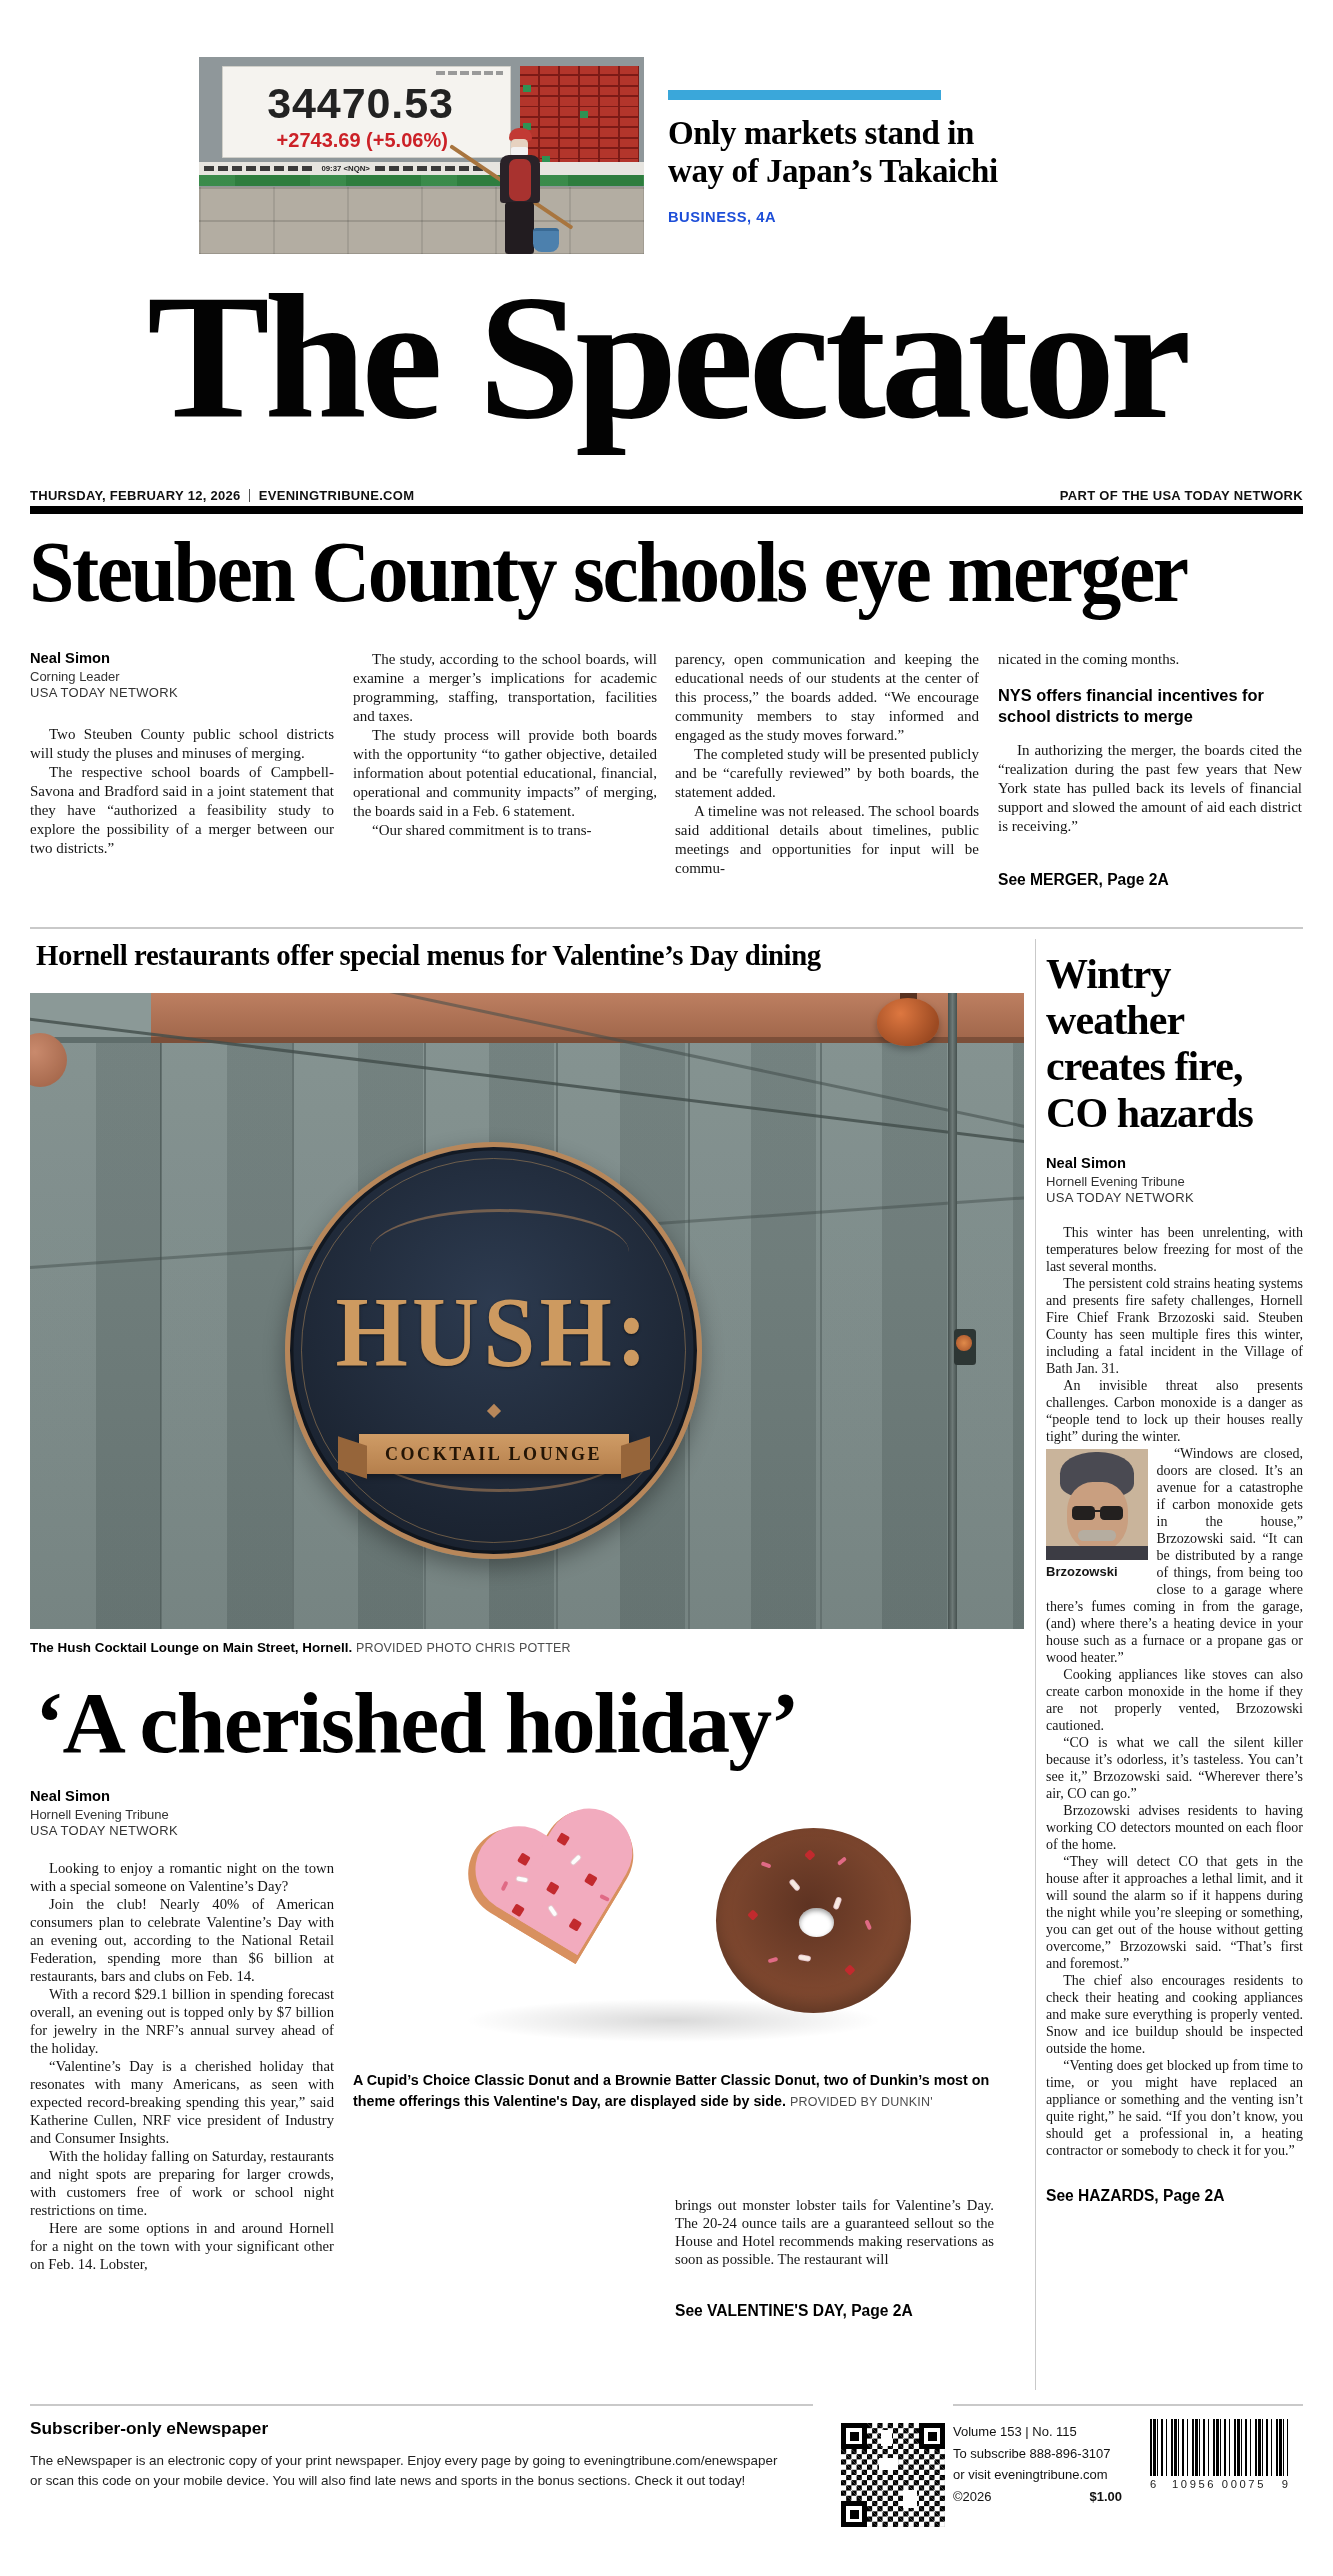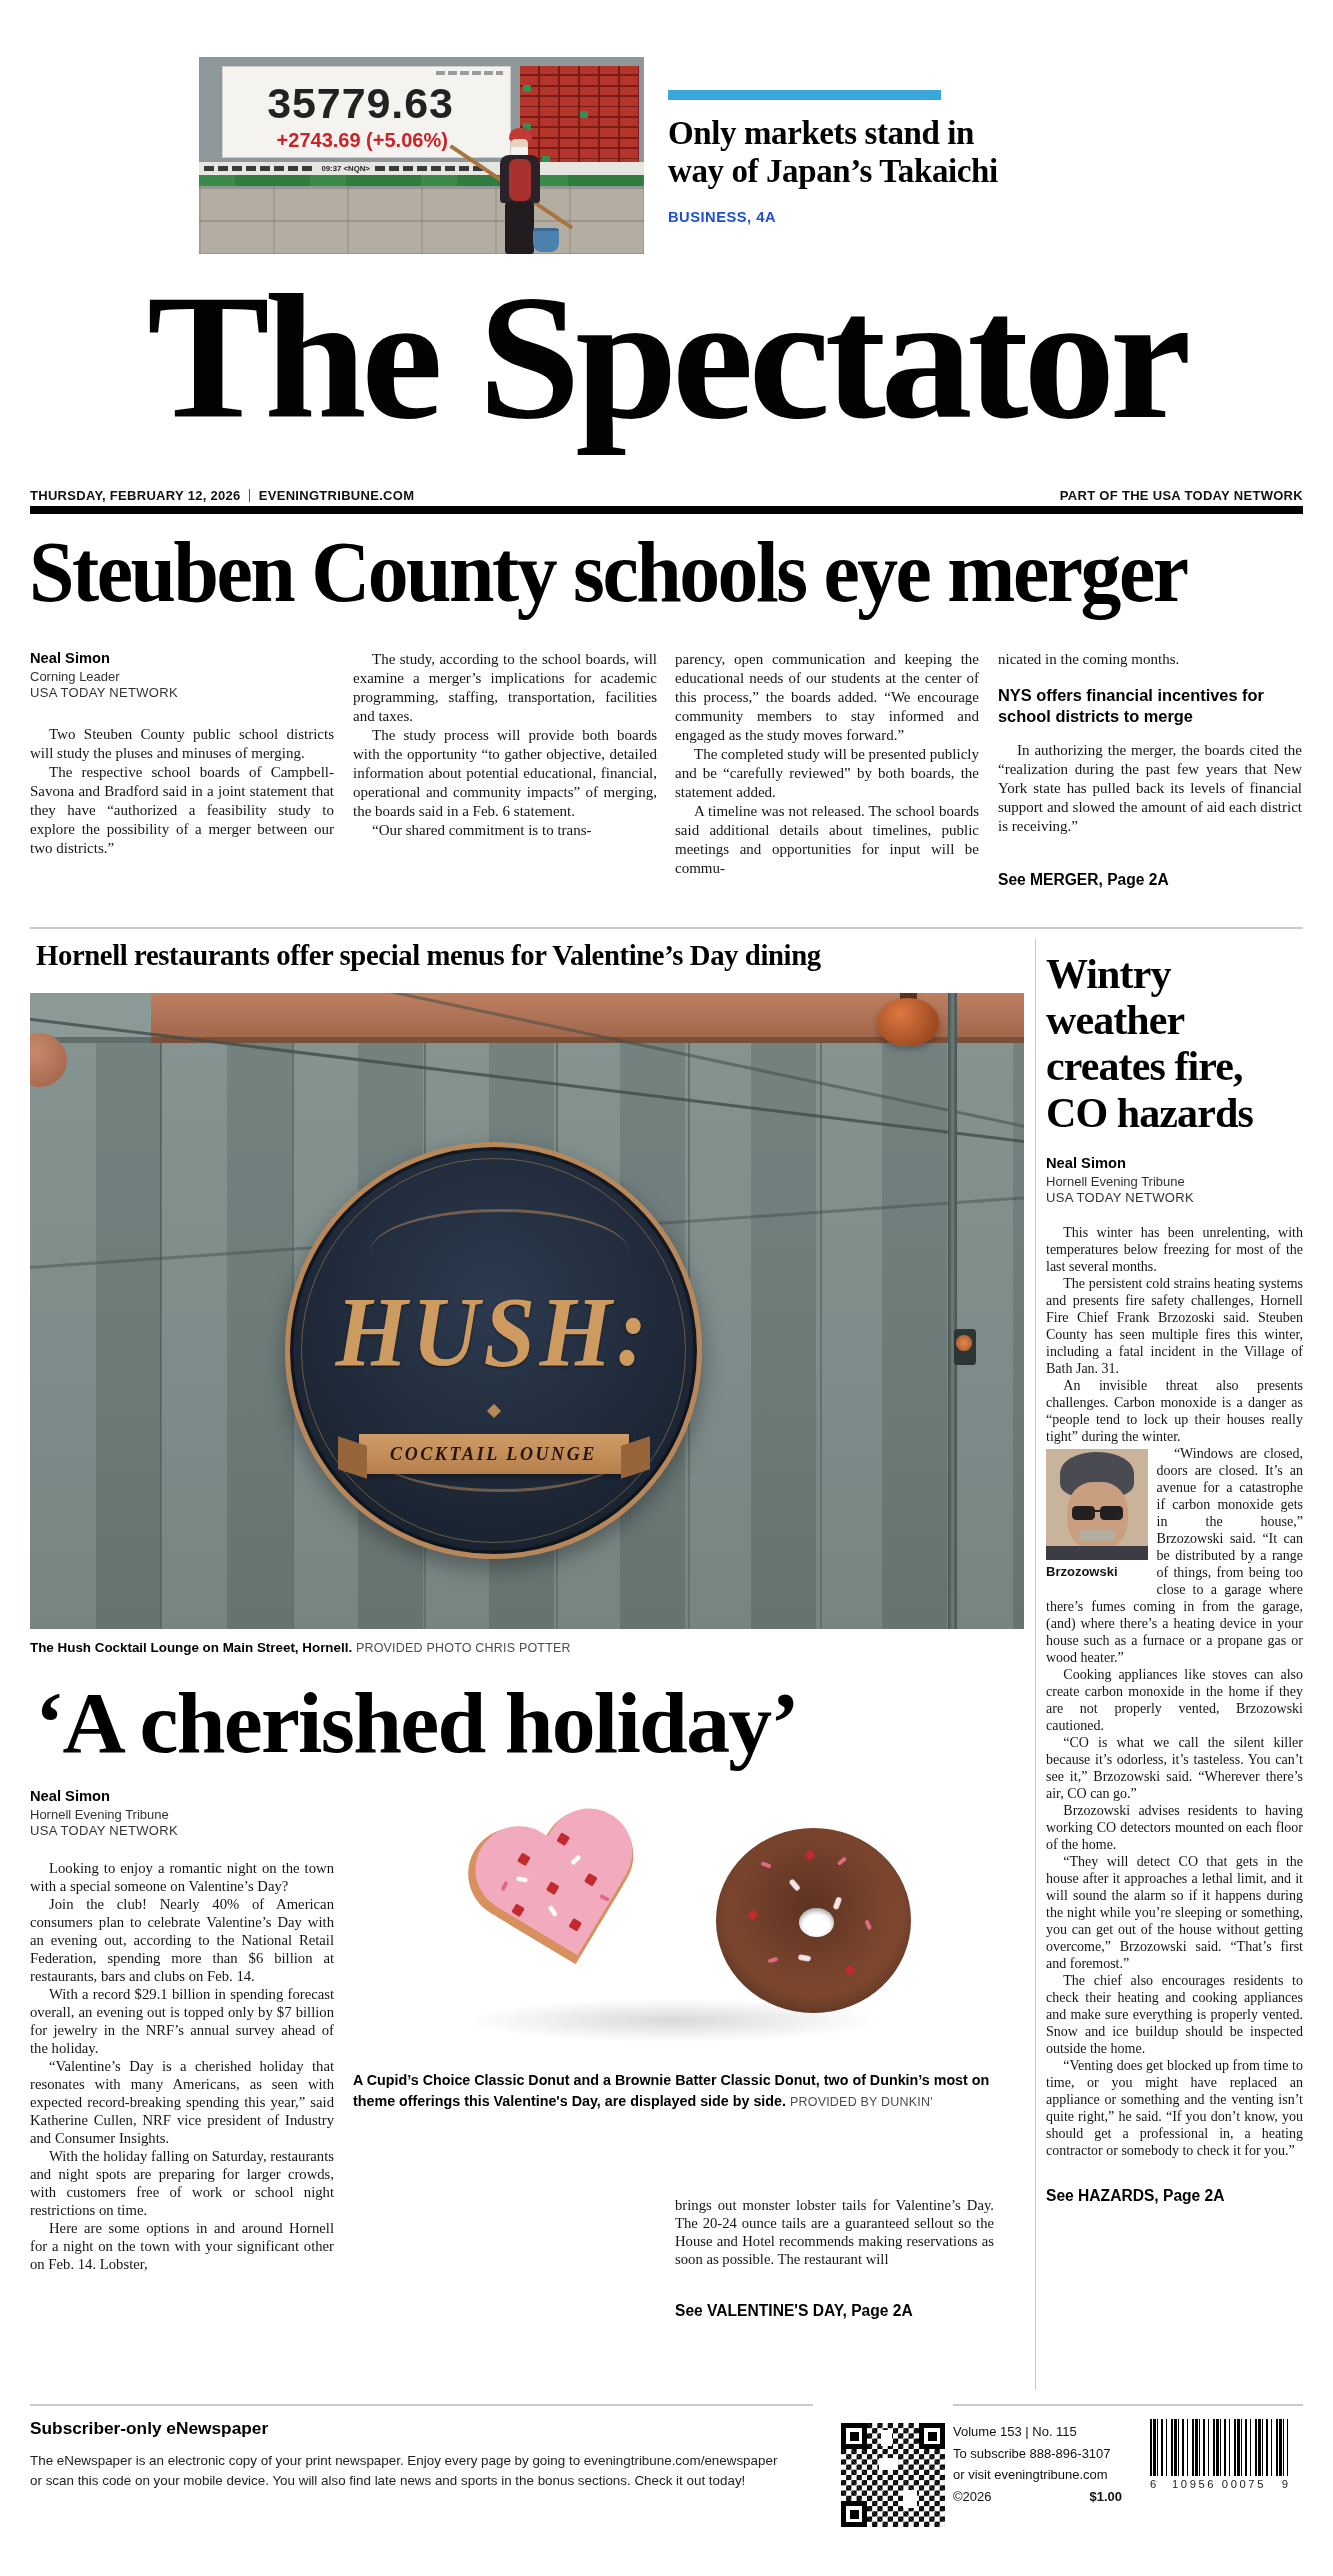--- a/index.html
+++ b/index.html
@@ -63,21 +63,21 @@
   .bodycol p { text-indent:19px; }
   .bodycol p.cont { text-indent:0; }
   .subhead { font-family:"Liberation Sans","DejaVu Sans",sans-serif; font-weight:bold; font-size:16.4px; line-height:1.28; color:#000; text-align:left; margin:15.6px 0 14px 0; }
   .jump { font-family:"Liberation Sans","DejaVu Sans",sans-serif; font-weight:bold; font-size:15.6px; color:#000; text-align:left; margin-top:34px; text-indent:0 !important; }
   .lead-col { top:650px; width:304px; }
   .gray-rule { background:#c9c9c9; }
 
   
   .dining-headline { left:36px; top:939px; font-size:29px; font-weight:bold; color:#000; transform:scaleX(0.99); transform-origin:left top; letter-spacing:-0.4px; white-space:nowrap; }
   .hush-photo { left:30px; top:993px; width:994px; height:636px; overflow:hidden;
-     background:linear-gradient(180deg,#7e8d8b 0%, #758482 55%, #6d7c7a 100%);font-style:italic; }
+     background:linear-gradient(180deg,#7e8d8b 0%, #758482 55%, #6d7c7a 100%); }
   .hp-panels { position:absolute; inset:0;
      background-image:repeating-linear-gradient(90deg, #ffffff10 0 66px, #00000012 66px 131px),
                       repeating-linear-gradient(90deg, transparent 0 130px, #5a6866 130px 132px); }
   .hp-topband { position:absolute; left:121px; right:0; top:0; height:50px; background:linear-gradient(#bd7f61,#a2684c); border-bottom:6px solid #7c4f39; }
   .hp-topband-left { position:absolute; left:0; top:0; width:121px; height:50px; background:#8b9997; border-bottom:6px solid #5f6d6b; }
   .hp-lamp { position:absolute; right:85px; top:5.2px; width:62px; height:48px; border-radius:50% 50% 46% 46%; background:radial-gradient(circle at 38% 32%, #dd7740, #9c4a22 75%); box-shadow:0 3.5px 7px #0004; }
   .hp-lamp-cap { position:absolute; right:107px; top:0; width:17.3px; height:8.6px; background:#5a3423; border-radius:0 0 3.5px 3.5px; }
   .hp-leftlamp { position:absolute; left:-17.3px; top:40px; width:54px; height:54px; border-radius:50%; background:radial-gradient(circle at 40% 35%, #c98a6d, #9c5f43); }
   .hp-wire { position:absolute; height:2.6px; background:#414c4a; width:125%; left:-5%; opacity:0.8; }
   .hp-pipe { position:absolute; right:67px; top:0; bottom:0; width:8.6px; background:linear-gradient(90deg,#46514f,#6d7977,#46514f); }
@@ -161,21 +161,21 @@
 </head>
 <body>
 
 <div class="page">
 
   <div class="abs teaser-photo">
     <div class="tp-upper"></div>
     <div class="tp-stone"></div>
     <div class="tp-sign">
       <div class="tp-sign-tiny"></div>
-      <div class="tp-sign-value">35779.63</div>
+      <div class="tp-sign-value">34470.53</div>
       <div class="tp-sign-change">+2743.69 (+5.06%)</div>
     </div>
     <div class="tp-redboard">
       <div class="tp-green-cells"></div>
     </div>
     <div class="tp-tickerline">
       <div class="tp-ticker-dashes"></div>
       <span class="tp-ticker-time">09:37 &lt;NQN&gt;</span>
       <div class="tp-ticker-dashes"></div>
     </div>

